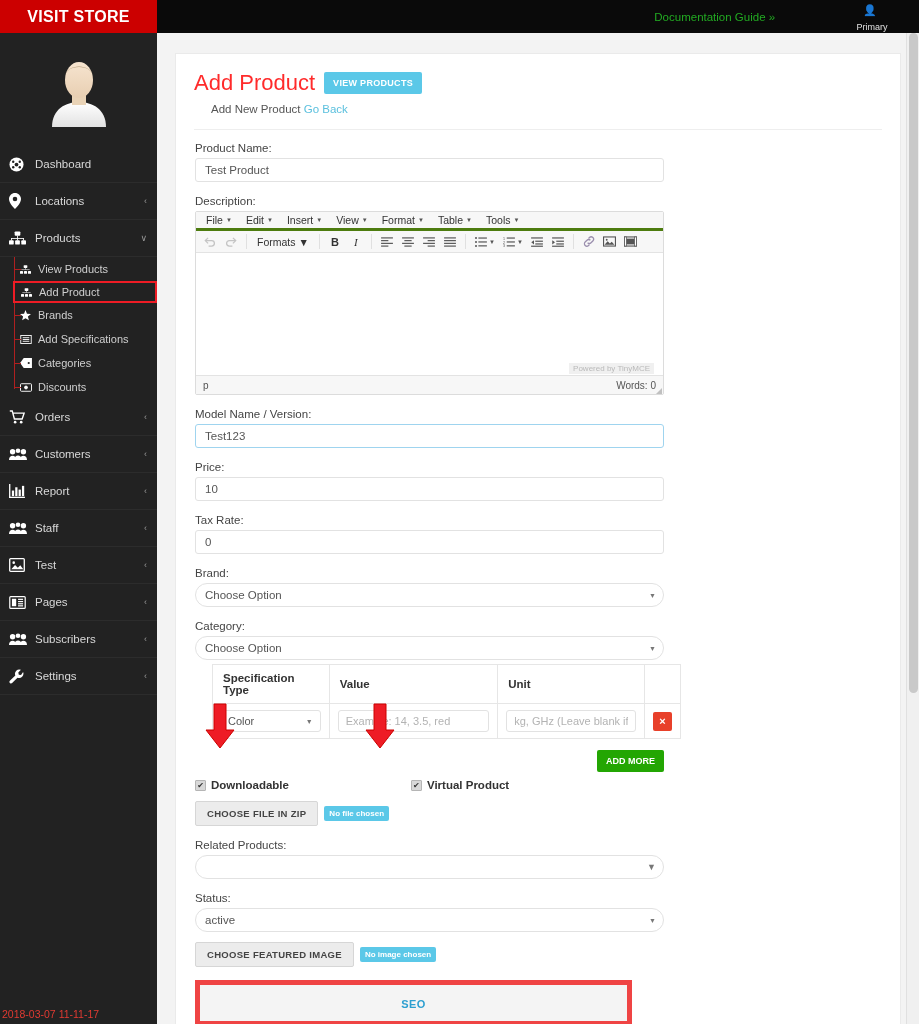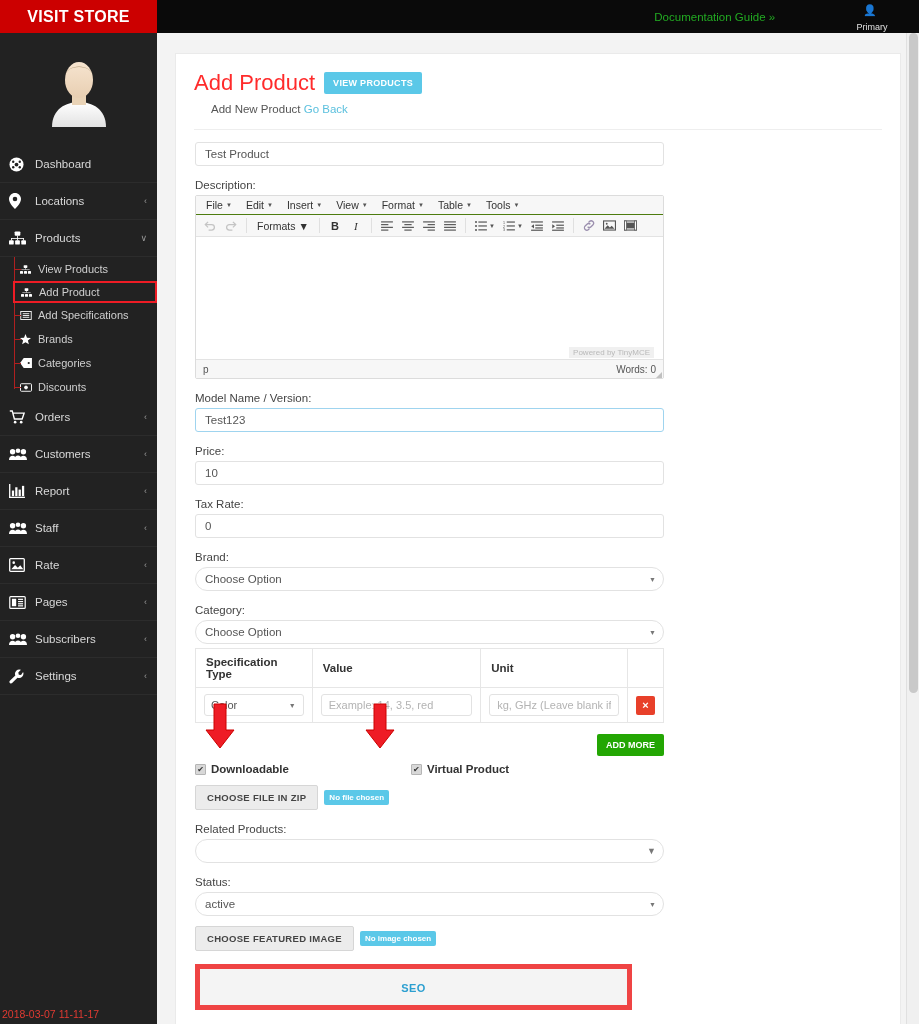--- a/index.html
+++ b/index.html
@@ -148,21 +148,21 @@
     position: absolute; right: 8px; top: 50%; transform: translateY(-50%);
     font-size: 7px; color: #777; pointer-events: none;
   }
 
   
   .mce {
     width: 469px; border: 1px solid #dcdcdc; border-radius: 2px; background: #fff;
   }
   .mce-menubar {
     display: flex; align-items: center; gap: 2px;
-    background: #f7f7f7; border-bottom: 1px solid #4d7c0f;
+    background: #f7f7f7; border-bottom: 3px solid #4d7c0f;
     padding: 3px 4px; height: 19px;
   }
   .mce-menu-btn {
     font-size: 10.5px; color: #333; padding: 1px 6px; cursor: pointer;
     display: flex; align-items: center; gap: 3px; border-radius: 2px;
   }
   .mce-menu-btn .mini-caret { font-size: 6px; color: #555; }
   .mce-toolbar {
     display: flex; align-items: center;
     background: #f7f7f7; border-bottom: 1px solid #e3e3e3;
@@ -193,21 +193,21 @@
     display: flex; align-items: center; justify-content: space-between;
     background: #f7f7f7; height: 18px; padding: 0 7px;
     font-size: 10px; color: #555; position: relative;
   }
   .mce-resize {
     position: absolute; right: 1px; bottom: 0px;
     width: 0; height: 0; border-left: 6px solid transparent; border-bottom: 6px solid #c0c0c0;
   }
 
   
-  .spec-table { width: 469px; border-collapse: collapse; margin-top: 4px; }
+  .spec-table { width: 469px; border-collapse: collapse; margin-top: 4px; margin-left: 17px; }
   .spec-table th {
     text-align: left; font-size: 11.5px; color: #333; font-weight: bold;
     padding: 7px 10px; border-bottom: 1px solid #e6e6e6; border-right: 1px solid #e6e6e6;
     border-top: 1px solid #e6e6e6;
   }
   .spec-table th:last-child { border-right: 1px solid #e6e6e6; }
   .spec-table td {
     padding: 6px 8px; border-bottom: 1px solid #e6e6e6; border-right: 1px solid #e6e6e6;
     vertical-align: middle;
   }
@@ -376,36 +376,36 @@
                   <rect x="6.5" y="9.5" width="5" height="4.5" rx="1"></rect>
                   <rect x="13" y="9.5" width="5" height="4.5" rx="1"></rect>
                   <rect x="8.6" y="4.5" width="0.9" height="2.5"></rect>
                   <rect x="2.2" y="7" width="13.6" height="0.9"></rect>
                 </svg>
             </span>
             <span>Add Product</span>
           </li>
           <li class="sub-item">
             <span class="sico">
+              <svg width="11" height="11" viewBox="0 0 12 12" fill="#fff">
+                  <polygon points="6,0 7.6,4 12,4.3 8.6,7 9.7,11.3 6,8.9 2.3,11.3 3.4,7 0,4.3 4.4,4"></polygon>
+                </svg>
+            </span>
+            <span>Brands</span>
+          </li>
+          <li class="sub-item">
+            <span class="sico">
               <svg width="12" height="9" viewBox="0 0 14 11" fill="none" stroke="#fff" stroke-width="1.1">
                   <rect x="0.6" y="0.6" width="12.8" height="9.8"></rect>
                   <line x1="3" y1="3.3" x2="11" y2="3.3"></line>
                   <line x1="3" y1="5.5" x2="11" y2="5.5"></line>
                   <line x1="3" y1="7.7" x2="11" y2="7.7"></line>
                 </svg>
             </span>
             <span>Add Specifications</span>
-          </li>
-          <li class="sub-item">
-            <span class="sico">
-              <svg width="11" height="11" viewBox="0 0 12 12" fill="#fff">
-                  <polygon points="6,0 7.6,4 12,4.3 8.6,7 9.7,11.3 6,8.9 2.3,11.3 3.4,7 0,4.3 4.4,4"></polygon>
-                </svg>
-            </span>
-            <span>Brands</span>
           </li>
           <li class="sub-item">
             <span class="sico">
               <svg width="12" height="10" viewBox="0 0 13 11" fill="#fff">
                   <path d="M0 5.5 4 0h9v11H4z"></path>
                   <circle cx="9.5" cy="5.5" r="1.2" fill="#222"></circle>
                 </svg>
             </span>
             <span>Categories</span>
           </li>
@@ -479,21 +479,21 @@
       </li>
 
       <li class="nav-item">
         <span class="ico">
           <svg width="16" height="14" viewBox="0 0 17 15" fill="none" stroke="#fff" stroke-width="1.4">
               <rect x="0.7" y="0.7" width="15.6" height="13.6" rx="1"></rect>
               <circle cx="5" cy="5" r="1.4" fill="#fff" stroke="none"></circle>
               <path d="M2.4 12l4-4.6 3 3 2.6-2.6 3.2 4.2z" fill="#fff" stroke="none"></path>
             </svg>
         </span>
-        <span class="lbl">Rate</span>
+        <span class="lbl">Test</span>
         <span class="chev">‹</span>
       </li>
 
       <li class="nav-item">
         <span class="ico">
           <svg width="17" height="13" viewBox="0 0 18 14" fill="none" stroke="#fff" stroke-width="1.3">
               <rect x="0.7" y="0.7" width="16.6" height="12.6" rx="1"></rect>
               <rect x="3" y="3" width="4.6" height="8" fill="#fff" stroke="none"></rect>
               <line x1="9.6" y1="3.6" x2="15" y2="3.6"></line>
               <line x1="9.6" y1="6" x2="15" y2="6"></line>
@@ -555,20 +555,21 @@
         </div>
         <div class="subtitle">
           <span>Add New Product</span>
           <a>Go Back</a>
         </div>
         <hr class="hr">
 
         <div class="form">
 
           
+          <label class="fld-label">Product Name:</label>
           <input class="fld" type="text" value="Test Product" style="">
           <div class="fld-gap"></div>
 
           
           <label class="fld-label">Description:</label>
           <div class="mce">
             <div class="mce-menubar">
               <div class="mce-menu-btn">
                   <span>File</span>
                   <span class="mini-caret">▼</span>

